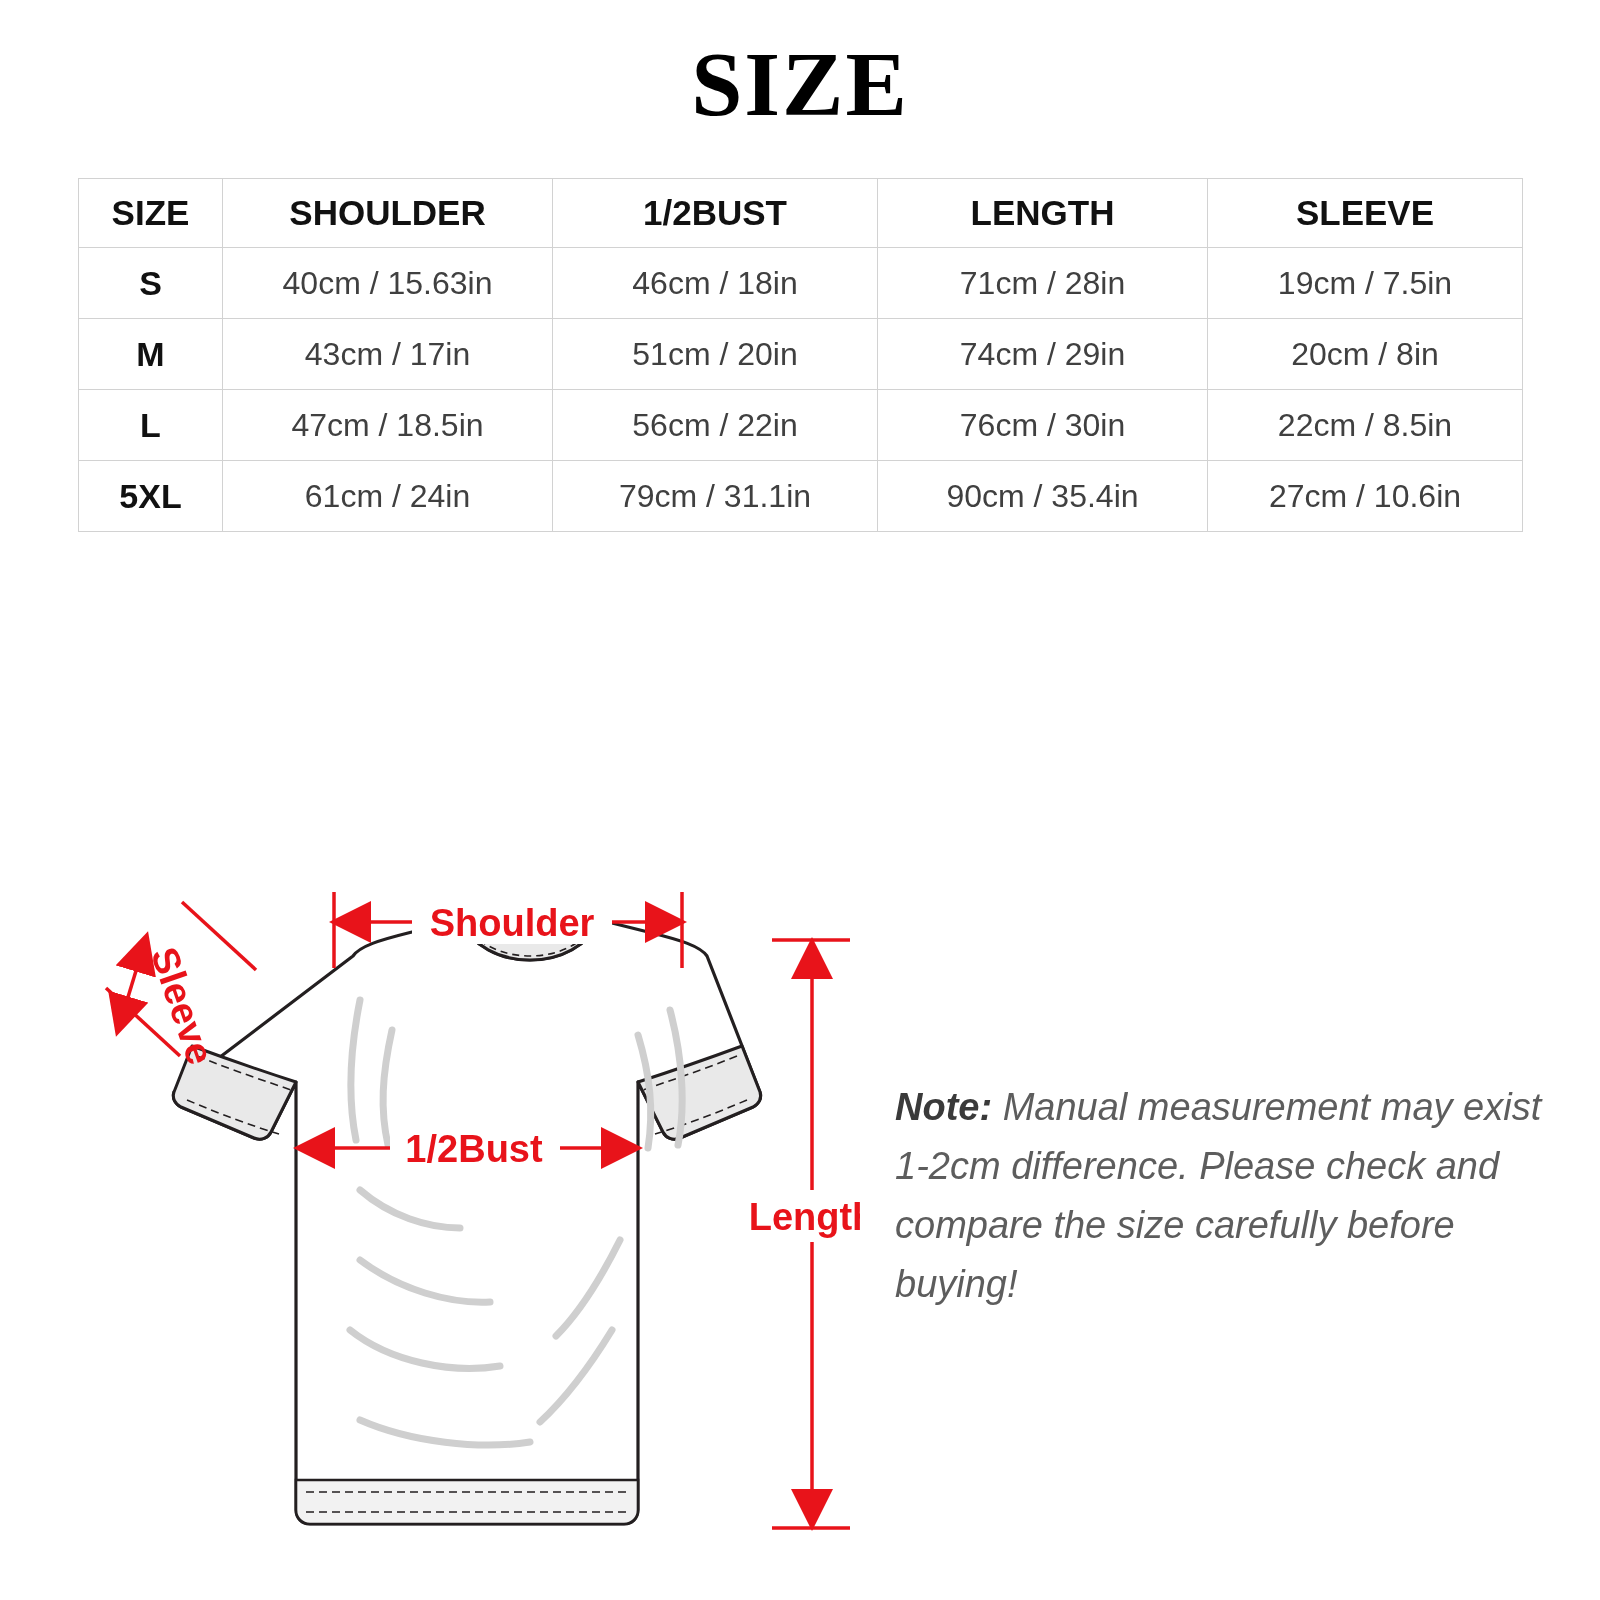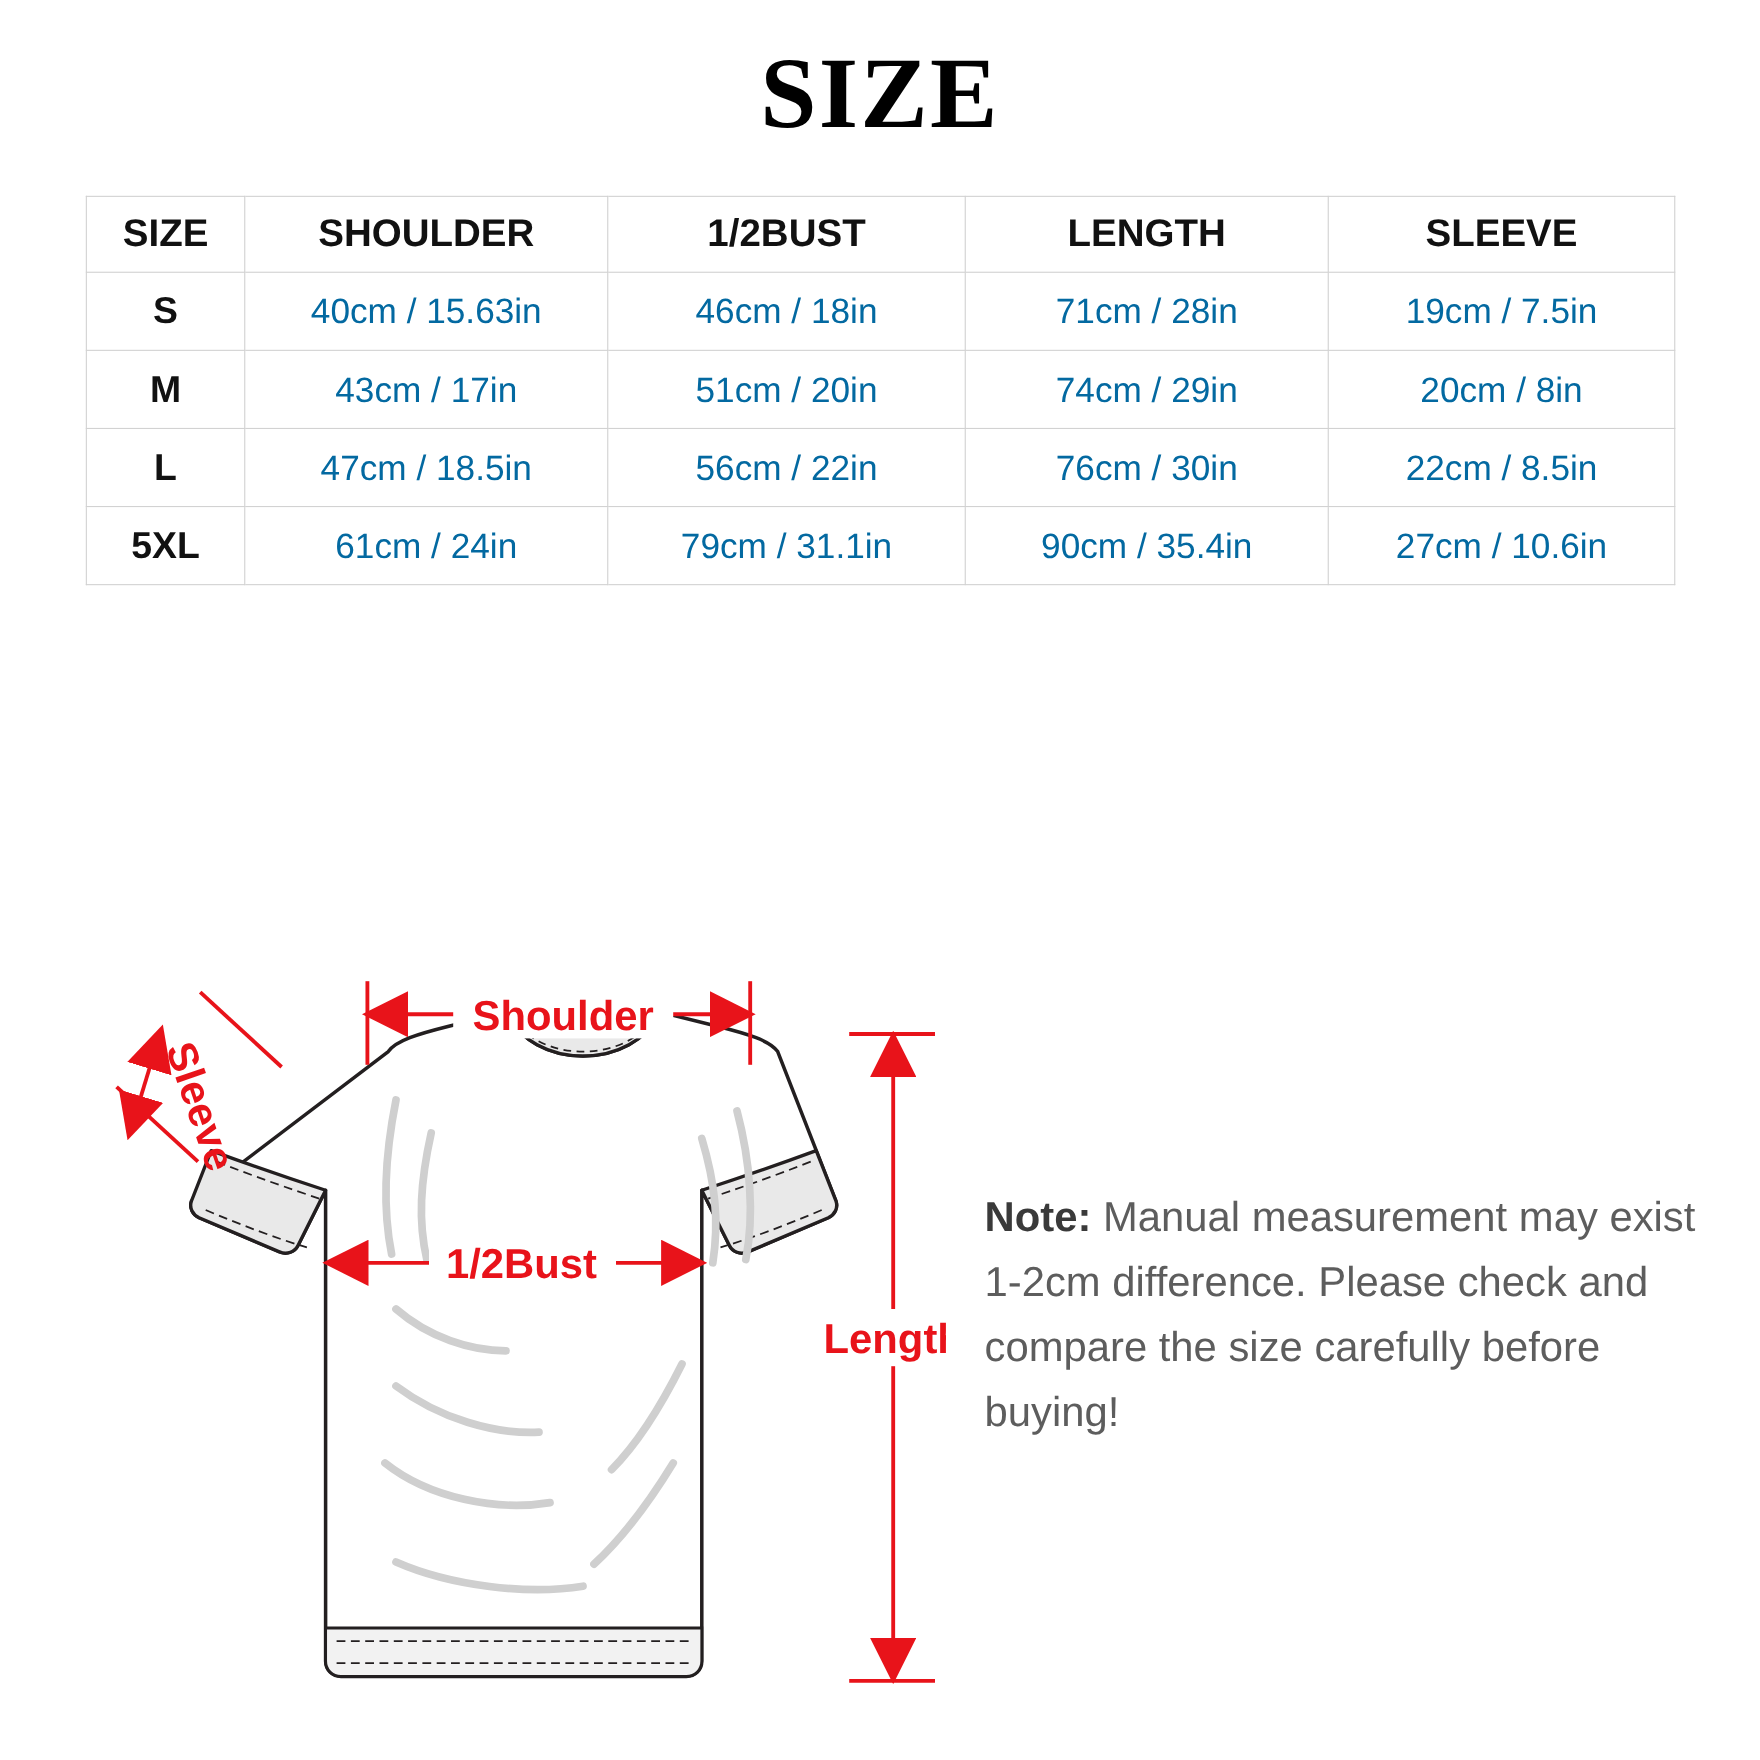--- a/index.html
+++ b/index.html
@@ -53,21 +53,21 @@
     height: 68px;
   }
   .size-table tbody td.size-cell {
     font-size: 34px;
     font-weight: bold;
     color: #111111;
   }
   .size-table tbody td.val-cell {
     font-size: 32px;
     font-weight: normal;
-    color: #0369a1;
+    color: #404040;
     margin-left: 16px;
   }
   col.c-size { width: 144px; }
   col.c-shoulder { width: 330px; }
   col.c-bust { width: 325px; }
   col.c-length { width: 330px; }
   col.c-sleeve { width: 315px; }
 
   
   .illustration {
@@ -85,20 +85,21 @@
 
   
   .note {
     position: absolute;
     left: 895px;
     top: 218px;
     width: 650px;
     font-size: 38px;
     line-height: 1.55;
     color: #5d5d5d;
+    font-style: italic;
   }
   .note b {
     color: #3a3a3a;
     font-weight: bold;
   }
 </style>
 </head>
 <body>
 
 <div class="title">SIZE</div>

